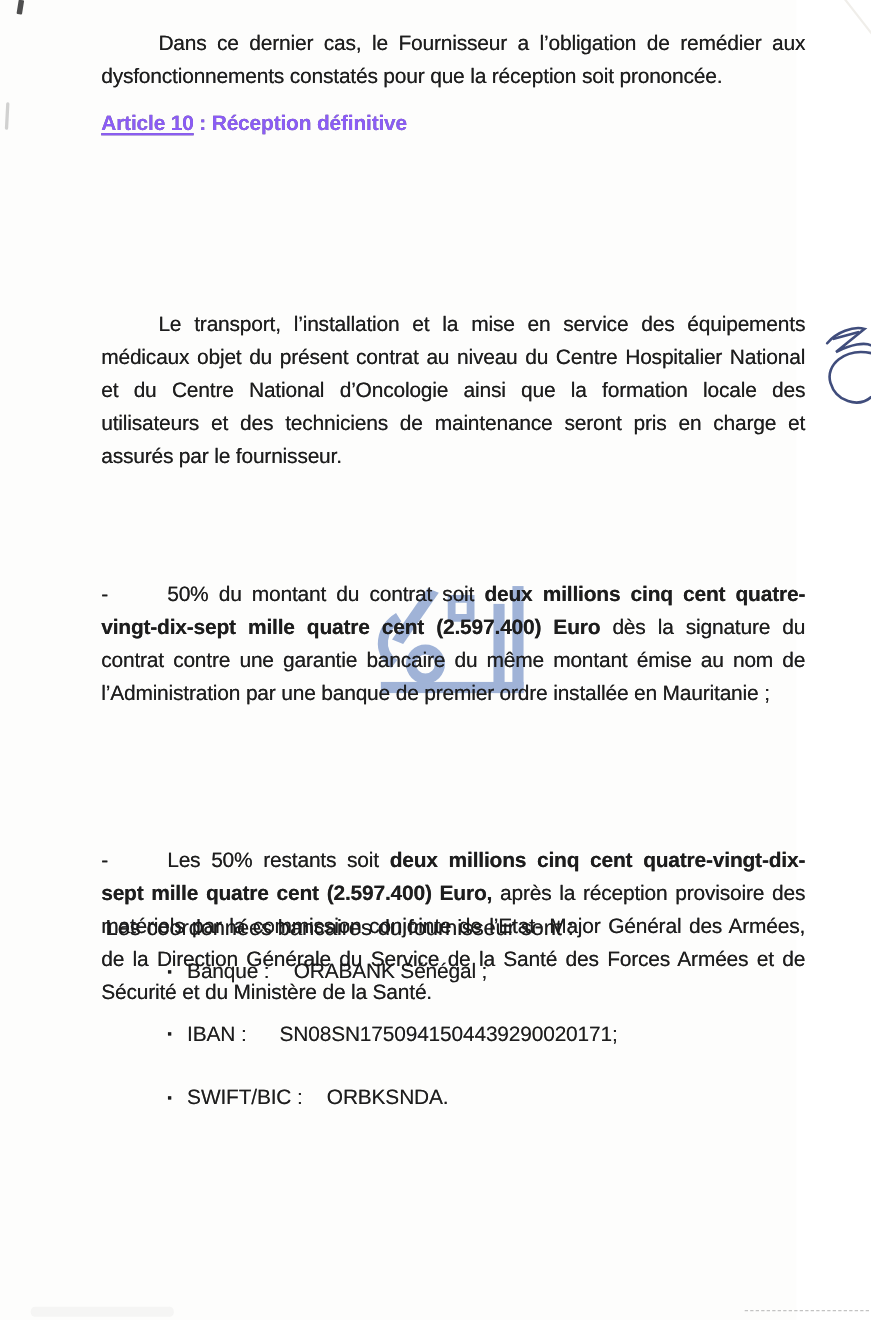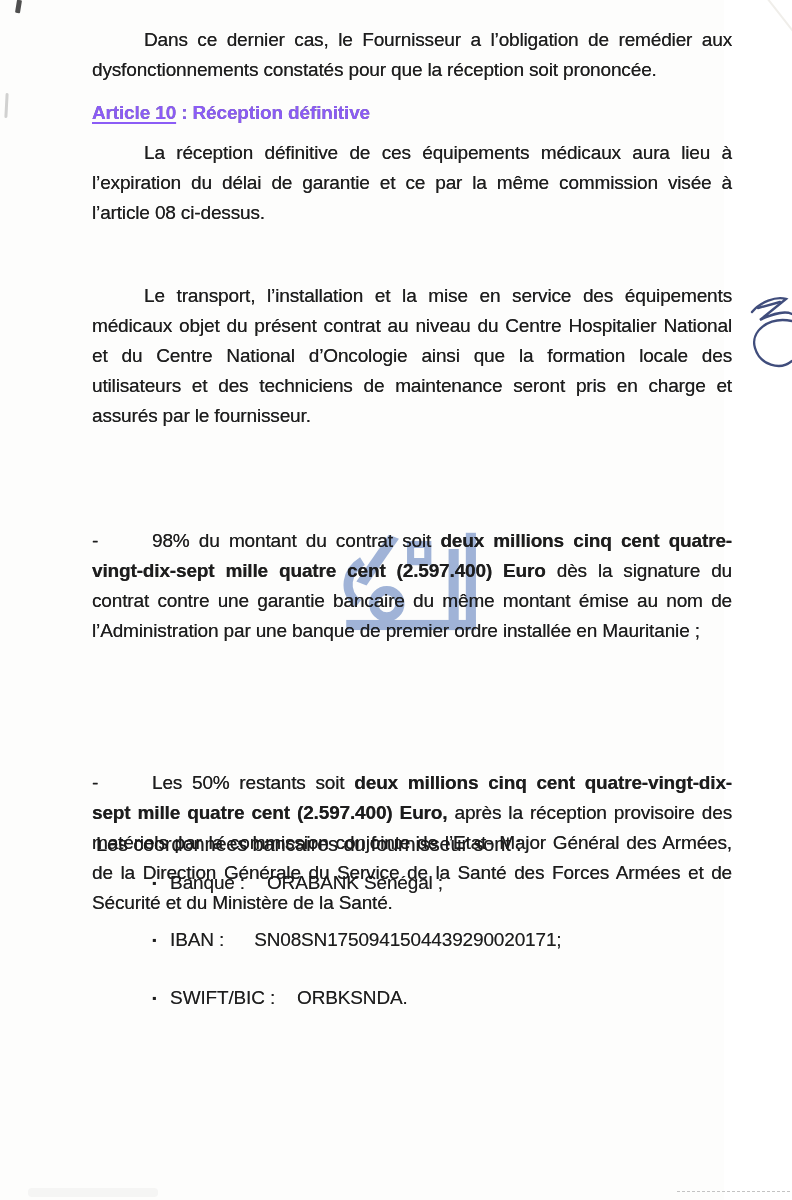--- a/index.html
+++ b/index.html
@@ -80,27 +80,26 @@
       <path d="M46,33 C22,28 4,44 9,60 C14,77 34,83 46,73"></path>
       <path d="M12,20 L34,14"></path>
     </g>
   </svg>
 
   <div class="block para indent" style="top:25px">Dans ce dernier cas, le Fournisseur a l’obligation de remédier aux dysfonctionnements constatés pour que la réception soit prononcée.</div>
 
   <div class="block heading" style="top:98px">
     <span class="art-label">Article 10</span><span class="title-rest"> : Réception définitive</span>
   </div>
-  <div class="block para indent" style="top:138px">La réception définitive de ces équipements médicaux aura lieu à l’expiration du délai de garantie et ce par la même commission visée à l’article 08 ci-dessus.</div>
 
   <div class="block para indent" style="top:281px">Le transport, l’installation et la mise en service des équipements médicaux objet du présent contrat au niveau du Centre Hospitalier National et du Centre National d’Oncologie ainsi que la formation locale des utilisateurs et des techniciens de maintenance seront pris en charge et assurés par le fournisseur.</div>
 
 
   <div class="block para dash-block" style="top:526px">
-    <span class="dash-marker">-</span><span>98% du montant du contrat soit </span><span class="b">deux millions cinq cent quatre-vingt-dix-sept mille quatre cent (2.597.400) Euro</span><span> dès la signature du contrat contre une garantie bancaire du même montant émise au nom de l’Administration par une banque de premier ordre installée en Mauritanie ;</span>
+    <span class="dash-marker">-</span><span>50% du montant du contrat soit </span><span class="b">deux millions cinq cent quatre-vingt-dix-sept mille quatre cent (2.597.400) Euro</span><span> dès la signature du contrat contre une garantie bancaire du même montant émise au nom de l’Administration par une banque de premier ordre installée en Mauritanie ;</span>
   </div>
 
   <div class="block para dash-block" style="top:648px">
     <span class="dash-marker">-</span><span>Les 50% restants soit </span><span class="b">deux millions cinq cent quatre-vingt-dix-sept mille quatre cent (2.597.400) Euro,</span><span> après la réception provisoire des matériels par la commission conjointe de l’Etat- Major Général des Armées, de la Direction Générale du Service de la Santé des Forces Armées et de Sécurité et du Ministère de la Santé.</span>
   </div>
 
   <div class="block bank-intro" style="top:830px;left:96px">Les coordonnées bancaires du fournisseur sont :</div>
 
   <div class="bank-item" style="top:870px">
     <span class="sq-bullet">▪</span><span class="bank-label">Banque :</span><span class="bank-value">ORABANK Sénégal ;</span>

